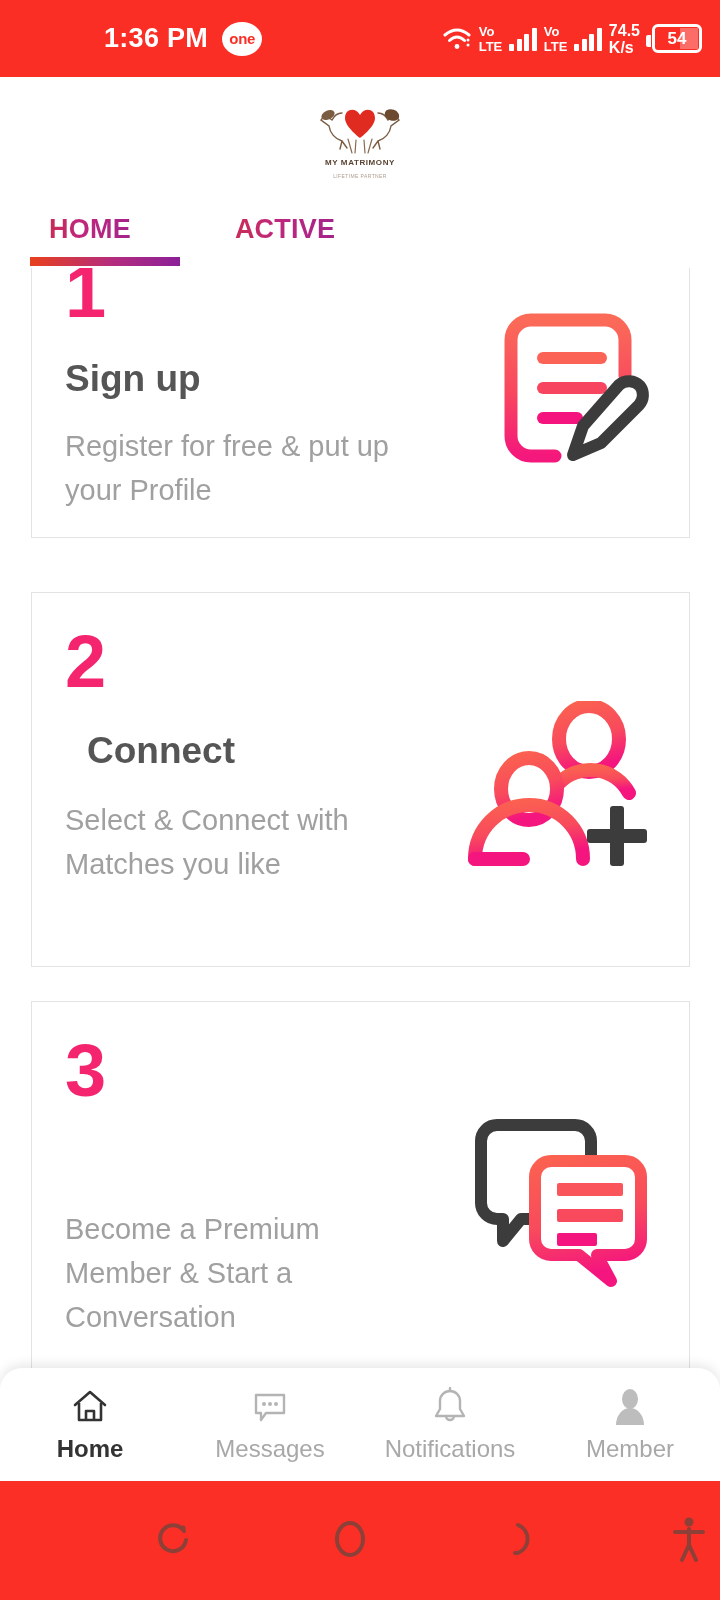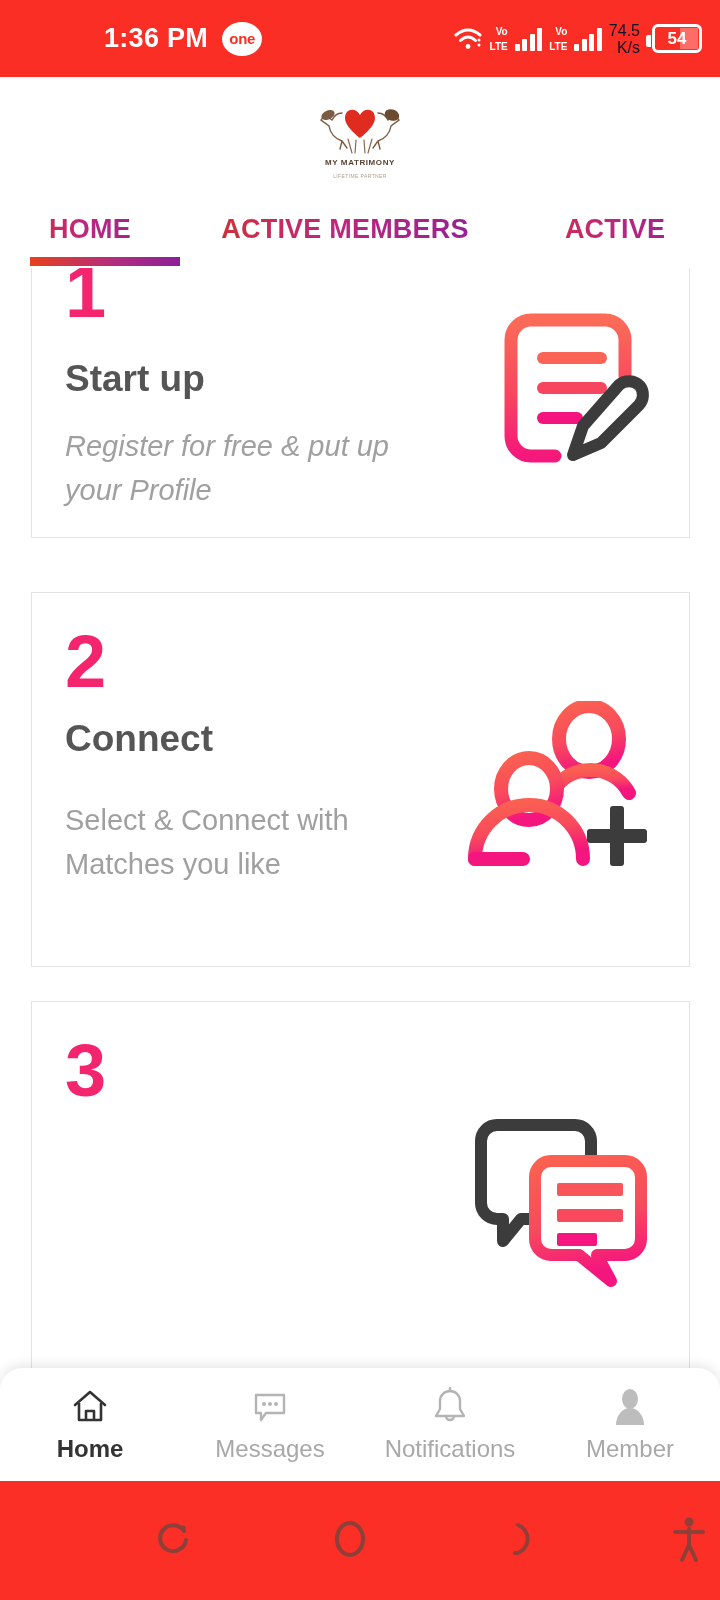--- a/index.html
+++ b/index.html
@@ -20,28 +20,28 @@
   }
   .sb-left{ display:flex; align-items:center; gap:14px; margin-left:104px; }
   .sb-time{ color:#fff; font-size:27px; font-weight:bold; letter-spacing:.3px; }
   .one-badge{
     width:40px; height:34px; border-radius:50%; background:#fff;
     display:flex; align-items:center; justify-content:center;
     color:#FA2E25; font-size:15px; font-weight:bold; letter-spacing:-.3px;
   }
   .sb-right{ margin-left:auto; display:flex; align-items:center; gap:7px; }
   .wifi-ico{ width:30px; height:26px; position:relative; }
-  .volte{ color:#fff; font-size:10px; font-weight:bold; line-height:15px; text-align:right; }
+  .volte{ color:#fff; font-size:13px; font-weight:bold; line-height:15px; text-align:left; }
   .bars{ display:flex; align-items:flex-end; gap:2.5px; height:24px; }
   .bars i{ display:block; width:5px; background:#fff; border-radius:1px; }
   .bars i:nth-child(1){ height:7px; }
   .bars i:nth-child(2){ height:12px; }
   .bars i:nth-child(3){ height:17px; }
   .bars i:nth-child(4){ height:23px; }
-  .netspeed{ color:#0f172a; font-size:16px; font-weight:normal; line-height:17px; text-align:right; }
+  .netspeed{ color:#ffffff; font-size:16px; font-weight:bold; line-height:17px; text-align:left; }
   .battery{
     position:relative; width:50px; height:29px; border:3px solid #fff; border-radius:6px;
     display:flex; align-items:center; justify-content:center; margin-left:5px;text-align:right;
   }
   .battery:before{
     content:""; position:absolute; left:-9px; top:8px; width:5px; height:12px;
     background:#fff; border-radius:2px 0 0 2px;
   }
   .battery .lvl{
     position:absolute; right:1px; top:1px; bottom:1px; width:42%;
@@ -106,28 +106,28 @@
   }
   .card-1 .card-num{ top:-4px; }
   .card-2 .card-num{ top:32px; }
   .card-3 .card-num{ top:32px; }
 
   .card-title{
     position:absolute; left:33px; font-size:37px; font-weight:bold;
     color:#555555; line-height:40px;
   }
   .card-1 .card-title{ top:100px; }
-  .card-2 .card-title{ top:126px; }
+  .card-2 .card-title{ top:138px;margin-left:22px; }
   .card-3 .card-title{ top:138px; }
 
   .card-desc{
     position:absolute; left:33px; width:330px; font-size:29px;
     color:#a0a0a0; line-height:44px;
   }
-  .card-1 .card-desc{ top:165px;font-style:italic; }
+  .card-1 .card-desc{ top:165px; }
   .card-2 .card-desc{ top:205px; }
   .card-3 .card-desc{ top:205px; }
 
   .card-icon{ position:absolute; }
   .card-1 .card-icon{ right:32px; top:45px;  width:160px; height:180px; }
   .card-2 .card-icon{ right:38px; top:108px; width:190px; height:180px; }
   .card-3 .card-icon{ right:35px; top:115px; width:185px; height:175px; }
 
   
   .bottom-nav{
@@ -221,31 +221,30 @@
         <ellipse cx="92" cy="20" rx="7.5" ry="5.5" fill="#6b4a30" transform="rotate(20 92 20)"></ellipse>
         <path d="M48 44 L52 58 M56 45 L55 58 M64 45 L65 58 M72 44 L68 58" stroke="#8a6a4e" stroke-width="1.2" fill="none" stroke-linecap="round"></path>
       </svg>
       <div class="logo-wordmark">MY MATRIMONY</div>
       <div class="logo-tagline">LIFETIME PARTNER</div>
     </div>
   </div>
 
   <div class="tabbar">
     <div class="tab tab-home">HOME</div>
-    <div class="tab tab-active-members">ACTIVE MEMBERS</div>
     <div class="tab tab-premium">ACTIVE</div>
     <div class="tab-indicator"></div>
   </div>
   <div class="tabbar-shadow"></div>
 
   <div class="content">
 
     <div class="card card-1">
       <div class="card-num">1</div>
-      <div class="card-title">Start up</div>
+      <div class="card-title">Sign up</div>
       <div class="card-desc">Register for free &amp; put up your Profile</div>
       <div class="card-icon">
         <svg width="160" height="180" viewBox="0 0 160 180">
           <defs>
             <linearGradient id="g1" x1="0" y1="0" x2="0" y2="1">
               <stop offset="0%" stop-color="#FB6B58"></stop>
                 <stop offset="55%" stop-color="#F8455F"></stop>
               <stop offset="100%" stop-color="#F4177C"></stop>
             </linearGradient>
             <linearGradient id="g1b" x1="0" y1="0" x2="0" y2="1">
@@ -281,20 +280,21 @@
           <path d="M14 158 a54 54 0 0 1 108 0" stroke="url(#g2)" stroke-width="14" fill="none" stroke-linecap="round"></path>
           <path d="M14 158 H 62" stroke="#F4157E" stroke-width="14" fill="none" stroke-linecap="round"></path>
           <rect x="126" y="128" width="60" height="14" rx="3" fill="#3C3C3C"></rect>
           <rect x="149" y="105" width="14" height="60" rx="3" fill="#3C3C3C"></rect>
         </svg>
       </div>
     </div>
 
     <div class="card card-3">
       <div class="card-num">3</div>
+      <div class="card-desc">Become a Premium Member &amp; Start a Conversation</div>
       <div class="card-icon">
         <svg width="185" height="175" viewBox="0 0 185 175">
           <defs>
             <linearGradient id="g3" x1="0" y1="0" x2="0.2" y2="1">
               <stop offset="0%" stop-color="#FB6150"></stop>
                 <stop offset="55%" stop-color="#F84A5C"></stop>
               <stop offset="100%" stop-color="#F4157E"></stop>
             </linearGradient>
           </defs>
           <path d="M12 24 a16 16 0 0 1 16 -16 H106 a16 16 0 0 1 16 16 V86 a16 16 0 0 1 -16 16 H52 L34 124 V102 H28 a16 16 0 0 1 -16 -16 Z" stroke="#3C3C3C" stroke-width="12" fill="none" stroke-linejoin="round"></path>

